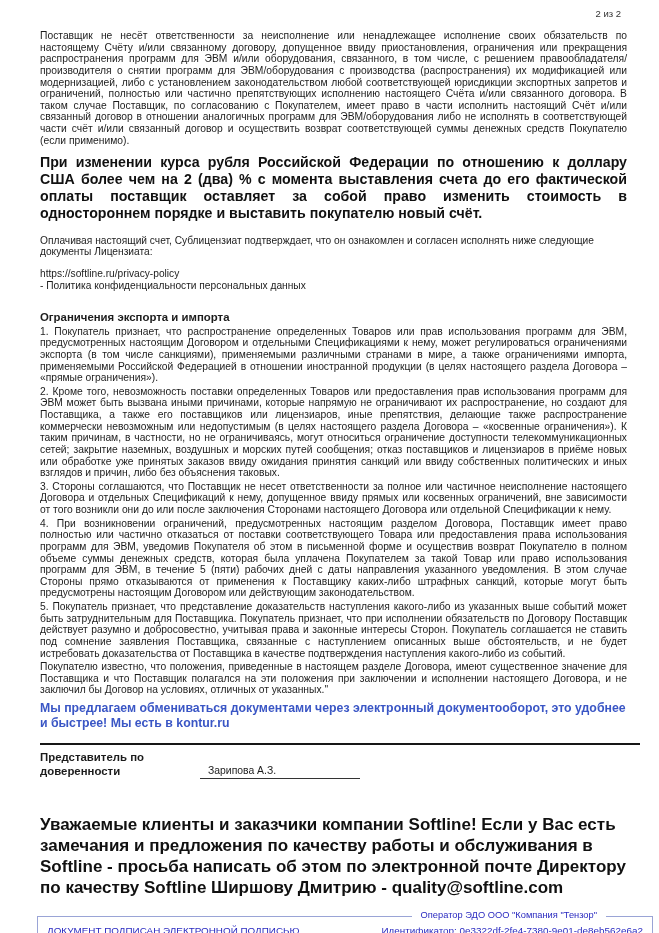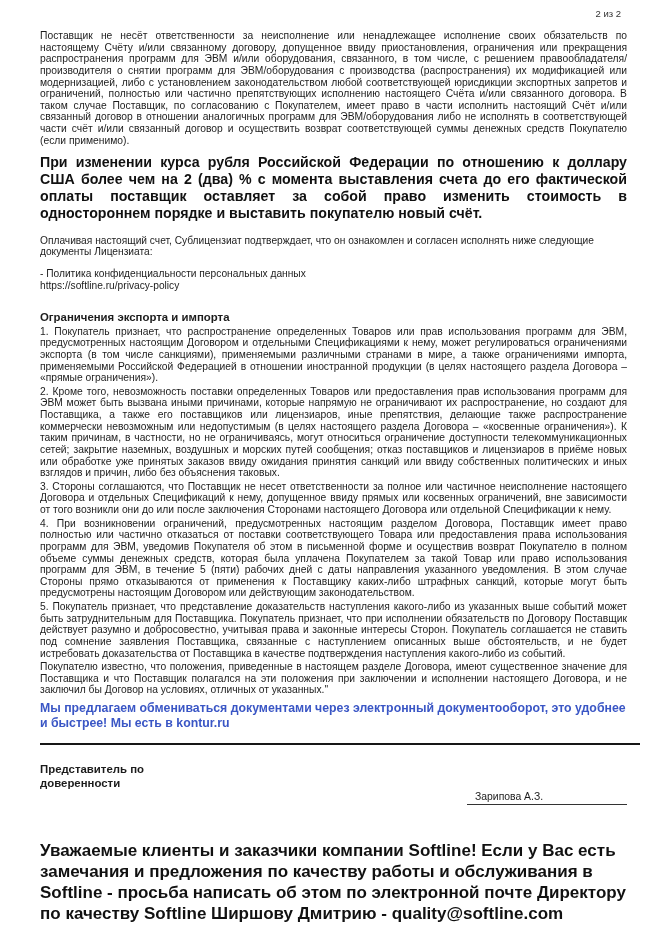--- a/index.html
+++ b/index.html
@@ -19,21 +19,21 @@
   .ack{font-size:10.2px;margin-top:13px;}
   .policy{font-size:10.2px;line-height:1.18;margin-top:9px;}
   .effective{font-size:10.2px;margin-top:8px;}
   .sect-head{font-size:11.4px;font-weight:bold;margin-top:19px;margin-bottom:3px;}
   .clause{margin-top:2px;}
   .promo{
     color:#3a56c5;font-weight:bold;font-size:12.3px;line-height:1.2;
     margin-top:5px;
   }
   .sig-rule{border:none;border-top:2.2px solid #161616;width:600px;margin:9px 0 0 0;}
-  .sig-block{display:flex;margin-top:17px;flex-direction:column;}
+  .sig-block{display:flex;margin-top:5px;}
   .sig-label{font-weight:bold;font-size:11.4px;line-height:1.28;width:118px;}
   .sig-name{
     font-size:10.4px;align-self:flex-end;margin-left:42px;width:160px;
     border-bottom:1.4px solid #333;padding:0 4px 2px 8px;box-sizing:border-box;
   }
   .notice{font-weight:bold;font-size:17px;line-height:1.23;margin-top:36px;color:#111;}
   
   .stamp{
     position:relative;margin:9px -26px 0 -3px;
     border:1.4px solid #9aa4d6;color:#2a2ac0;
@@ -55,22 +55,22 @@
 
   <div class="pagenum">2 из 2</div>
 
   <p class="p-body p1">Поставщик не несёт ответственности за неисполнение или ненадлежащее исполнение своих обязательств по настоящему Счёту и/или связанному договору, допущенное ввиду приостановления, ограничения или прекращения распространения программ для ЭВМ и/или оборудования, связанного, в том числе, с решением правообладателя/производителя о снятии программ для ЭВМ/оборудования с производства (распространения) их модификацией или модернизацией, либо с установлением законодательством любой соответствующей юрисдикции экспортных запретов и ограничений, полностью или частично препятствующих исполнению настоящего Счёта и/или связанного договора. В таком случае Поставщик, по согласованию с Покупателем, имеет право в части исполнить настоящий Счёт и/или связанный договор в отношении аналогичных программ для ЭВМ/оборудования либо не исполнять в соответствующей части счёт и/или связанный договор и осуществить возврат соответствующей суммы денежных средств Покупателю (если применимо).</p>
 
   <p class="warn">При изменении курса рубля Российской Федерации по отношению к доллару США более чем на 2 (два) % с момента выставления счета до его фактической оплаты поставщик оставляет за собой право изменить стоимость в одностороннем порядке и выставить покупателю новый счёт.</p>
 
   <p class="ack">Оплачивая настоящий счет, Сублицензиат подтверждает, что он ознакомлен и согласен исполнять ниже следующие документы Лицензиата:</p>
 
   <div class="policy">
+    <div>https://softline.ru/privacy-policy</div>
     <div>- Политика конфиденциальности персональных данных</div>
-    <div>https://softline.ru/privacy-policy</div>
   </div>
 
 
   <div class="sect-head">Ограничения экспорта и импорта</div>
 
   <p class="p-body clause">1. Покупатель признает, что распространение определенных Товаров или прав использования программ для ЭВМ, предусмотренных настоящим Договором и отдельными Спецификациями к нему, может регулироваться ограничениями экспорта (в том числе санкциями), применяемыми различными странами в мире, а также ограничениями импорта, применяемыми Российской Федерацией в отношении иностранной продукции (в целях настоящего раздела Договора – «прямые ограничения»).</p>
   <p class="p-body clause">2. Кроме того, невозможность поставки определенных Товаров или предоставления прав использования программ для ЭВМ может быть вызвана иными причинами, которые напрямую не ограничивают их распространение, но создают для Поставщика, а также его поставщиков или лицензиаров, иные препятствия, делающие также распространение коммерчески невозможным или недопустимым (в целях настоящего раздела Договора – «косвенные ограничения»). К таким причинам, в частности, но не ограничиваясь, могут относиться ограничение доступности телекоммуникационных сетей; закрытие наземных, воздушных и морских путей сообщения; отказ поставщиков и лицензиаров в приёме новых или обработке уже принятых заказов ввиду ожидания принятия санкций или ввиду собственных политических и иных взглядов и причин, либо без объяснения таковых.</p>
   <p class="p-body clause">3. Стороны соглашаются, что Поставщик не несет ответственности за полное или частичное неисполнение настоящего Договора и отдельных Спецификаций к нему, допущенное ввиду прямых или косвенных ограничений, вне зависимости от того возникли они до или после заключения Сторонами настоящего Договора или отдельной Спецификации к нему.</p>
   <p class="p-body clause">4. При возникновении ограничений, предусмотренных настоящим разделом Договора, Поставщик имеет право полностью или частично отказаться от поставки соответствующего Товара или предоставления права использования программ для ЭВМ, уведомив Покупателя об этом в письменной форме и осуществив возврат Покупателю в полном объеме суммы денежных средств, которая была уплачена Покупателем за такой Товар или право использования программ для ЭВМ, в течение 5 (пяти) рабочих дней с даты направления указанного уведомления. В этом случае Стороны прямо отказываются от применения к Поставщику каких-либо штрафных санкций, которые могут быть предусмотрены настоящим Договором или действующим законодательством.</p>
   <p class="p-body clause">5. Покупатель признает, что представление доказательств наступления какого-либо из указанных выше событий может быть затруднительным для Поставщика. Покупатель признает, что при исполнении обязательств по Договору Поставщик действует разумно и добросовестно, учитывая права и законные интересы Сторон. Покупатель соглашается не ставить под сомнение заявления Поставщика, связанные с наступлением описанных выше обстоятельств, и не будет истребовать доказательства от Поставщика в качестве подтверждения наступления какого-либо из событий.</p>

